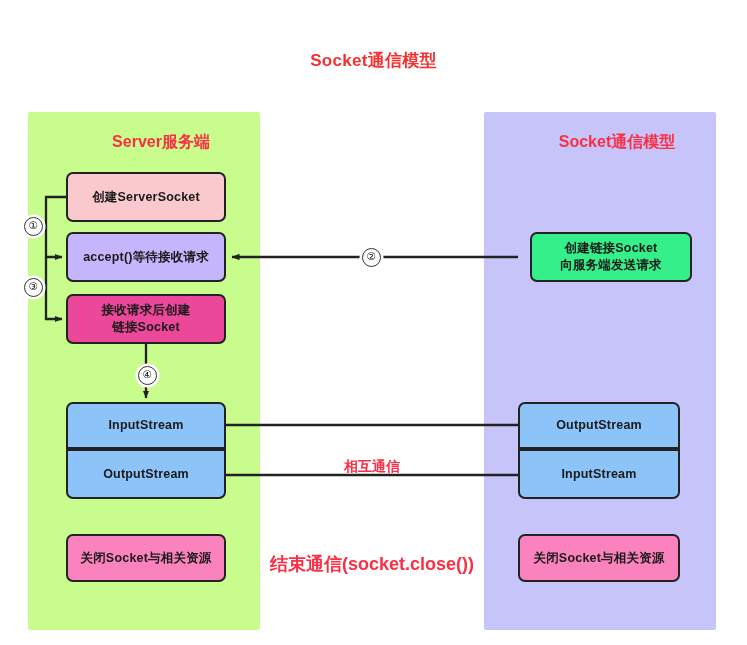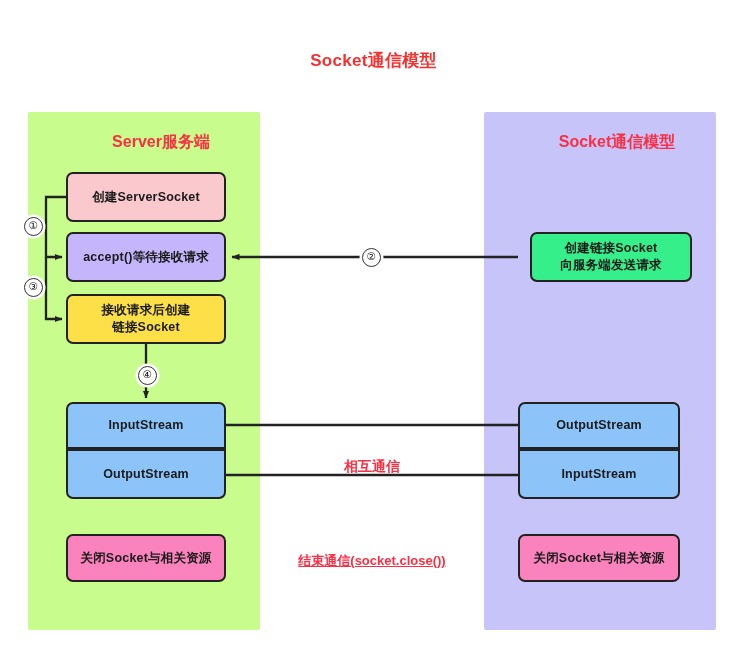--- a/index.html
+++ b/index.html
@@ -27,38 +27,38 @@
     position:absolute;box-sizing:border-box;
     border:2.2px solid #222222;border-radius:7px;
     display:flex;align-items:center;justify-content:center;text-align:center;
     font-size:12.5px;font-weight:bold;color:#1a1a1a;line-height:1.35;
     letter-spacing:0.2px;
   }
 
   
   .b-serversocket{left:66px;top:156px;width:160px;height:50px;background:#fac9ce;}
   .b-accept{left:66px;top:216px;width:160px;height:50px;background:#c4b5fd;}
-  .b-createsock{left:66px;top:278px;width:160px;height:50px;background:#fde047;}
+  .b-createsock{left:66px;top:278px;width:160px;height:50px;background:#ec4899;}
   .b-sv-in{left:66px;top:386px;width:160px;height:47px;background:#8cc4fa;border-radius:7px 7px 0 0;}
   .b-sv-out{left:66px;top:433px;width:160px;height:50px;background:#8cc4fa;border-radius:0 0 7px 7px;}
   .b-sv-close{left:66px;top:518px;width:160px;height:48px;background:#fb83bd;}
 
   
   .b-cl-create{left:518px;top:216px;width:162px;height:50px;background:#35f08a;margin-left:12px;}
   .b-cl-out{left:518px;top:386px;width:162px;height:47px;background:#8cc4fa;border-radius:7px 7px 0 0;}
   .b-cl-in{left:518px;top:433px;width:162px;height:50px;background:#8cc4fa;border-radius:0 0 7px 7px;}
   .b-cl-close{left:518px;top:518px;width:162px;height:48px;background:#fb83bd;}
 
   
   .mid-label{
     position:absolute;text-align:center;color:#fb2f44;
     font-size:14px;font-weight:bold;
   }
   .lbl-comm{left:260px;top:418px;width:224px;margin-top:24px;}
-  .lbl-close{left:244px;top:536px;width:256px;font-size:13px;text-decoration:underline;}
+  .lbl-close{left:244px;top:536px;width:256px;font-size:18px;}
 
   
   svg.wires{position:absolute;left:0;top:0;width:747px;height:645px;pointer-events:none;}
 
   
   .step{
     position:absolute;width:17px;height:17px;border-radius:50%;
     border:1.4px solid #333;background:#ffffff;color:#111;
     font-size:10.5px;line-height:15px;text-align:center;font-weight:normal;
     box-shadow:0 0 0 2.5px #fff;

